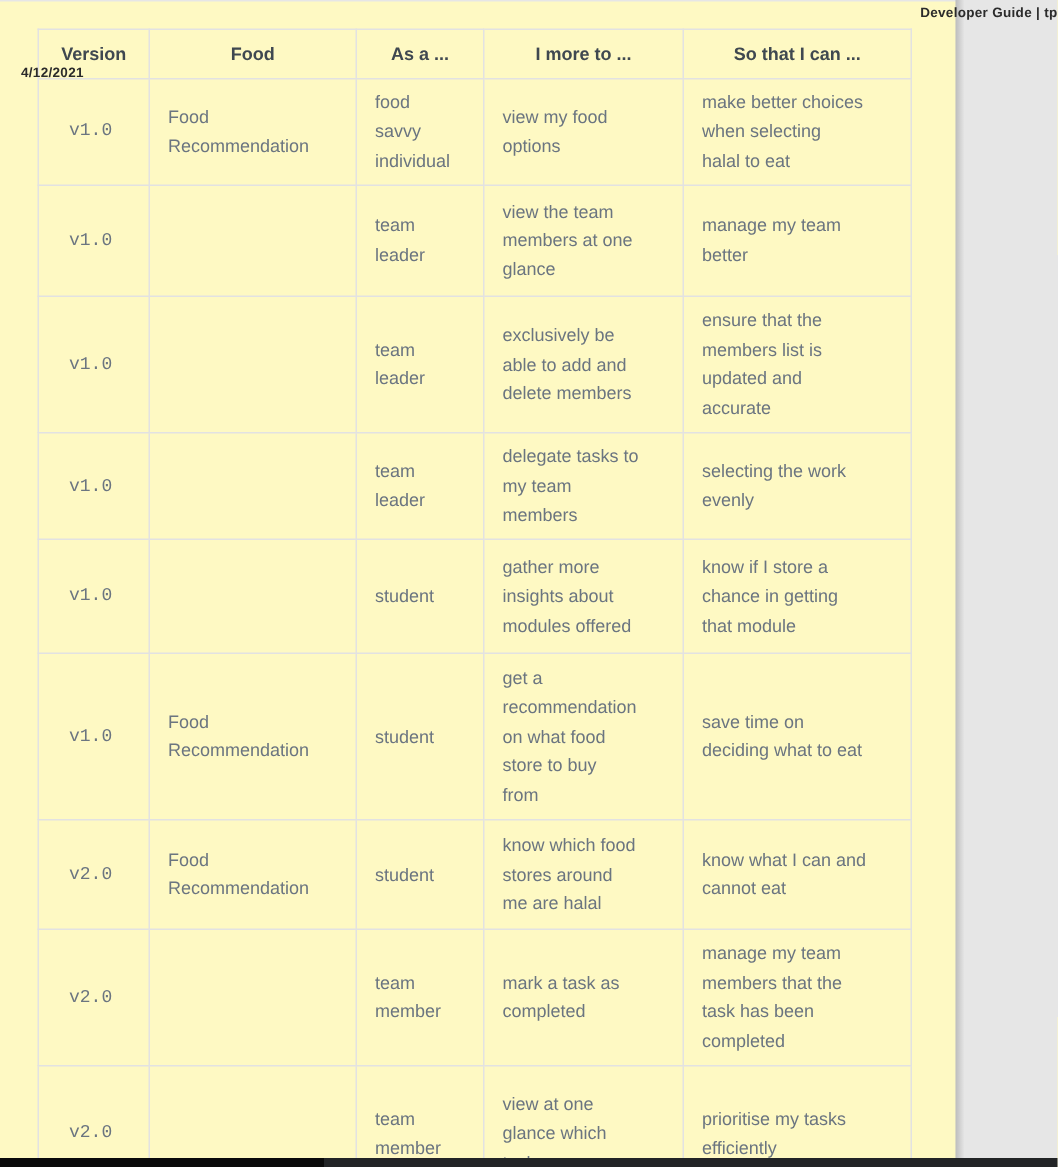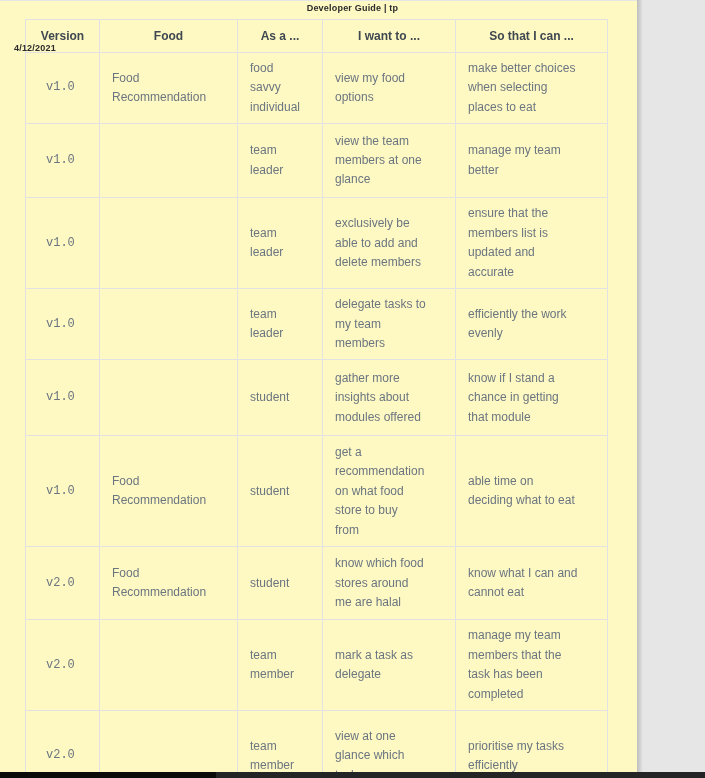--- a/index.html
+++ b/index.html
@@ -25,21 +25,21 @@
   }
   .print-header-date {
     position: absolute; left: 14px; top: 3px;
     font-size: 9px; font-weight: 600; color: #2b2b2b;
     letter-spacing: 0.2px;
     z-index: 3;
     margin-top: 40px;
   }
   .print-header-title {
     position: absolute; left: 0; top: 3px; width: 705px;
-    text-align: center;
+    text-align: right;
     font-size: 9px; font-weight: 600; color: #2b2b2b;
     letter-spacing: 0.2px;
     z-index: 3;
   }
   table.user-stories {
     position: absolute; left: 25px; top: 18px;
     width: 582px;
     border-collapse: collapse;
     table-layout: fixed;
   }
@@ -92,37 +92,37 @@
         <col style="width:138px">
         <col style="width:85px">
         <col style="width:133px">
         <col style="width:152px">
     </colgroup>
     <thead>
       <tr>
         <th>Version</th>
         <th>Food</th>
         <th>As a ...</th>
-        <th>I want to ...</th>
+        <th>I more to ...</th>
         <th>So that I can ...</th>
       </tr>
     </thead>
     <tbody>
       <tr>
         <td class="col-version">v1.0</td>
         <td>Food
 Recommendation</td>
         <td>food
 savvy
 individual</td>
         <td>view my food
 options</td>
         <td>make better choices
 when selecting
-places to eat</td>
+halal to eat</td>
       </tr>
       <tr>
         <td class="col-version">v1.0</td>
         <td></td>
         <td>team
 leader</td>
         <td>view the team
 members at one
 glance</td>
         <td>manage my team
@@ -142,65 +142,65 @@
 accurate</td>
       </tr>
       <tr>
         <td class="col-version">v1.0</td>
         <td></td>
         <td>team
 leader</td>
         <td>delegate tasks to
 my team
 members</td>
-        <td>efficiently the work
+        <td>selecting the work
 evenly</td>
       </tr>
       <tr>
         <td class="col-version">v1.0</td>
         <td></td>
         <td>student</td>
         <td>gather more
 insights about
 modules offered</td>
-        <td>know if I stand a
+        <td>know if I store a
 chance in getting
 that module</td>
       </tr>
       <tr>
         <td class="col-version">v1.0</td>
         <td>Food
 Recommendation</td>
         <td>student</td>
         <td>get a
 recommendation
 on what food
 store to buy
 from</td>
-        <td>able time on
+        <td>save time on
 deciding what to eat</td>
       </tr>
       <tr>
         <td class="col-version">v2.0</td>
         <td>Food
 Recommendation</td>
         <td>student</td>
         <td>know which food
 stores around
 me are halal</td>
         <td>know what I can and
 cannot eat</td>
       </tr>
       <tr>
         <td class="col-version">v2.0</td>
         <td></td>
         <td>team
 member</td>
         <td>mark a task as
-delegate</td>
+completed</td>
         <td>manage my team
 members that the
 task has been
 completed</td>
       </tr>
       <tr>
         <td class="col-version">v2.0</td>
         <td></td>
         <td>team
 member</td>

